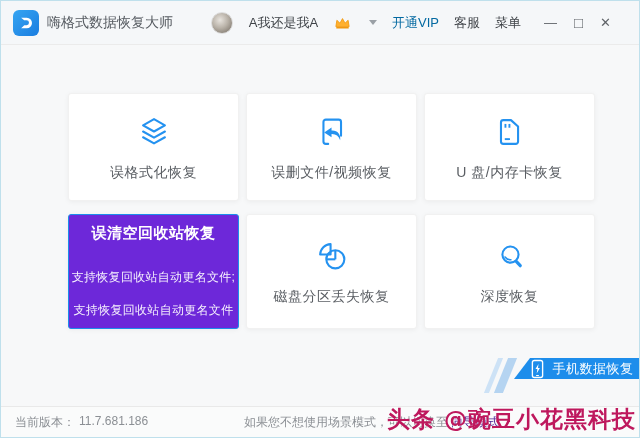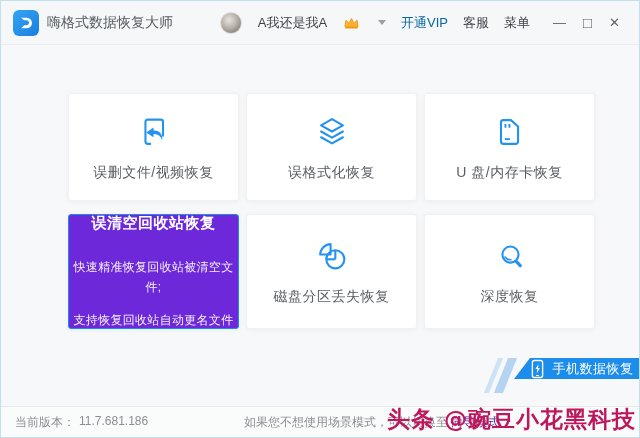--- a/index.html
+++ b/index.html
@@ -4,21 +4,21 @@
 <style>
   * { margin:0; padding:0; box-sizing:border-box; }
   html,body { width:640px; height:438px; font-family:"Liberation Sans","DejaVu Sans",sans-serif; }
   .window {
     position:relative; width:640px; height:438px; background:#f7f8f9;
     border:1px solid #bfe0ec; overflow:hidden;
   }
   
   .titlebar {
     height:44px; background:#f5f7f9; border-bottom:1px solid #ebebeb;
-    display:flex; align-items:center; padding:0 19px 0 12px;
+    display:flex; align-items:center; padding:0 28px 0 12px;
   }
   .logo {
     width:26px; height:26px; border-radius:6px; flex:0 0 auto;
     background:linear-gradient(135deg,#36a5f2,#1a7de0);
     display:flex; align-items:center; justify-content:center; margin-right:8px;
   }
   .app-title { font-size:14px; color:#565b61; }
   .tb-right { margin-left:auto; display:flex; align-items:center; gap:15px; }
   .user-group { display:flex; align-items:center; gap:16px; cursor:pointer; }
   .avatar {
@@ -113,48 +113,48 @@
         <span class="win-btn">✕</span>
       </div>
     </div>
   </div>
 
   <div class="main">
     <div class="tiles">
 
       <div class="tile">
         <svg class="tile-icon" viewBox="0 0 40 40">
-          <path d="M16 32.5 H13.5 A2.5 2.5 0 0 1 11 30 V9.5 A2.5 2.5 0 0 1 13.5 7 H27 A2.5 2.5 0 0 1 29.5 9.5 V24" fill="none" stroke="#2492f0" stroke-width="2.2" stroke-linecap="round"></path>
-          <path d="M19.5 15.2 L11.8 20.4 L19.5 25.6 L19.5 22.2 C24 22 27 24.3 28.6 28.6 C29.4 22.4 25.6 18 19.5 18.5 Z" fill="#2492f0"></path>
-        </svg>
-        <span class="tile-label">误删文件/视频恢复</span>
-      </div>
-
-      <div class="tile">
-        <svg class="tile-icon" viewBox="0 0 40 40">
           <path d="M20 6.5 L31.5 13 L20 19.5 L8.5 13 Z" fill="none" stroke="#2492f0" stroke-width="2.2" stroke-linejoin="round"></path>
           <path d="M8.5 19.5 L20 26 L31.5 19.5" fill="none" stroke="#2492f0" stroke-width="2.2" stroke-linejoin="round" stroke-linecap="round"></path>
           <path d="M8.5 25.5 L20 32 L31.5 25.5" fill="none" stroke="#2492f0" stroke-width="2.2" stroke-linejoin="round" stroke-linecap="round"></path>
         </svg>
         <span class="tile-label">误格式化恢复</span>
+      </div>
+
+      <div class="tile">
+        <svg class="tile-icon" viewBox="0 0 40 40">
+          <path d="M16 32.5 H13.5 A2.5 2.5 0 0 1 11 30 V9.5 A2.5 2.5 0 0 1 13.5 7 H27 A2.5 2.5 0 0 1 29.5 9.5 V24" fill="none" stroke="#2492f0" stroke-width="2.2" stroke-linecap="round"></path>
+          <path d="M19.5 15.2 L11.8 20.4 L19.5 25.6 L19.5 22.2 C24 22 27 24.3 28.6 28.6 C29.4 22.4 25.6 18 19.5 18.5 Z" fill="#2492f0"></path>
+        </svg>
+        <span class="tile-label">误删文件/视频恢复</span>
       </div>
 
       <div class="tile">
         <svg class="tile-icon" viewBox="0 0 40 40">
           <path d="M13 7.5 h8 l7.5 6.8 V30 a2.5 2.5 0 0 1 -2.5 2.5 H13 A2.5 2.5 0 0 1 10.5 30 V10 A2.5 2.5 0 0 1 13 7.5 Z" fill="none" stroke="#2492f0" stroke-width="2.2" stroke-linejoin="round"></path>
           <line x1="15.2" y1="11.5" x2="15.2" y2="15.5" stroke="#2492f0" stroke-width="2"></line>
           <line x1="19.4" y1="11.5" x2="19.4" y2="15.5" stroke="#2492f0" stroke-width="2"></line>
           <line x1="14.5" y1="27.5" x2="20" y2="27.5" stroke="#2492f0" stroke-width="2"></line>
         </svg>
         <span class="tile-label">U 盘/内存卡恢复</span>
       </div>
 
       <div class="tile active">
         <span class="tile-title">误清空回收站恢复</span>
-        <span class="tile-desc">快速精准恢复回收站被清空文件;</span>
+        <span class="tile-desc">支持恢复回收站自动更名文件;</span>
         <span class="tile-desc">支持恢复回收站自动更名文件</span>
       </div>
 
       <div class="tile">
         <svg class="tile-icon" viewBox="0 0 40 40">
           <circle cx="23.5" cy="23.5" r="9.5" fill="none" stroke="#2492f0" stroke-width="2.2"></circle>
           <path d="M23.5 23.5 V14" stroke="#2492f0" stroke-width="2.2"></path>
           <path d="M23.5 23.5 H14" stroke="#2492f0" stroke-width="2.2"></path>
           <path d="M18.5 7.5 A11.5 11.5 0 0 0 7.5 18.5 L18.5 18.5 Z" fill="none" stroke="#2492f0" stroke-width="2.2" stroke-linejoin="round"></path>
         </svg>

